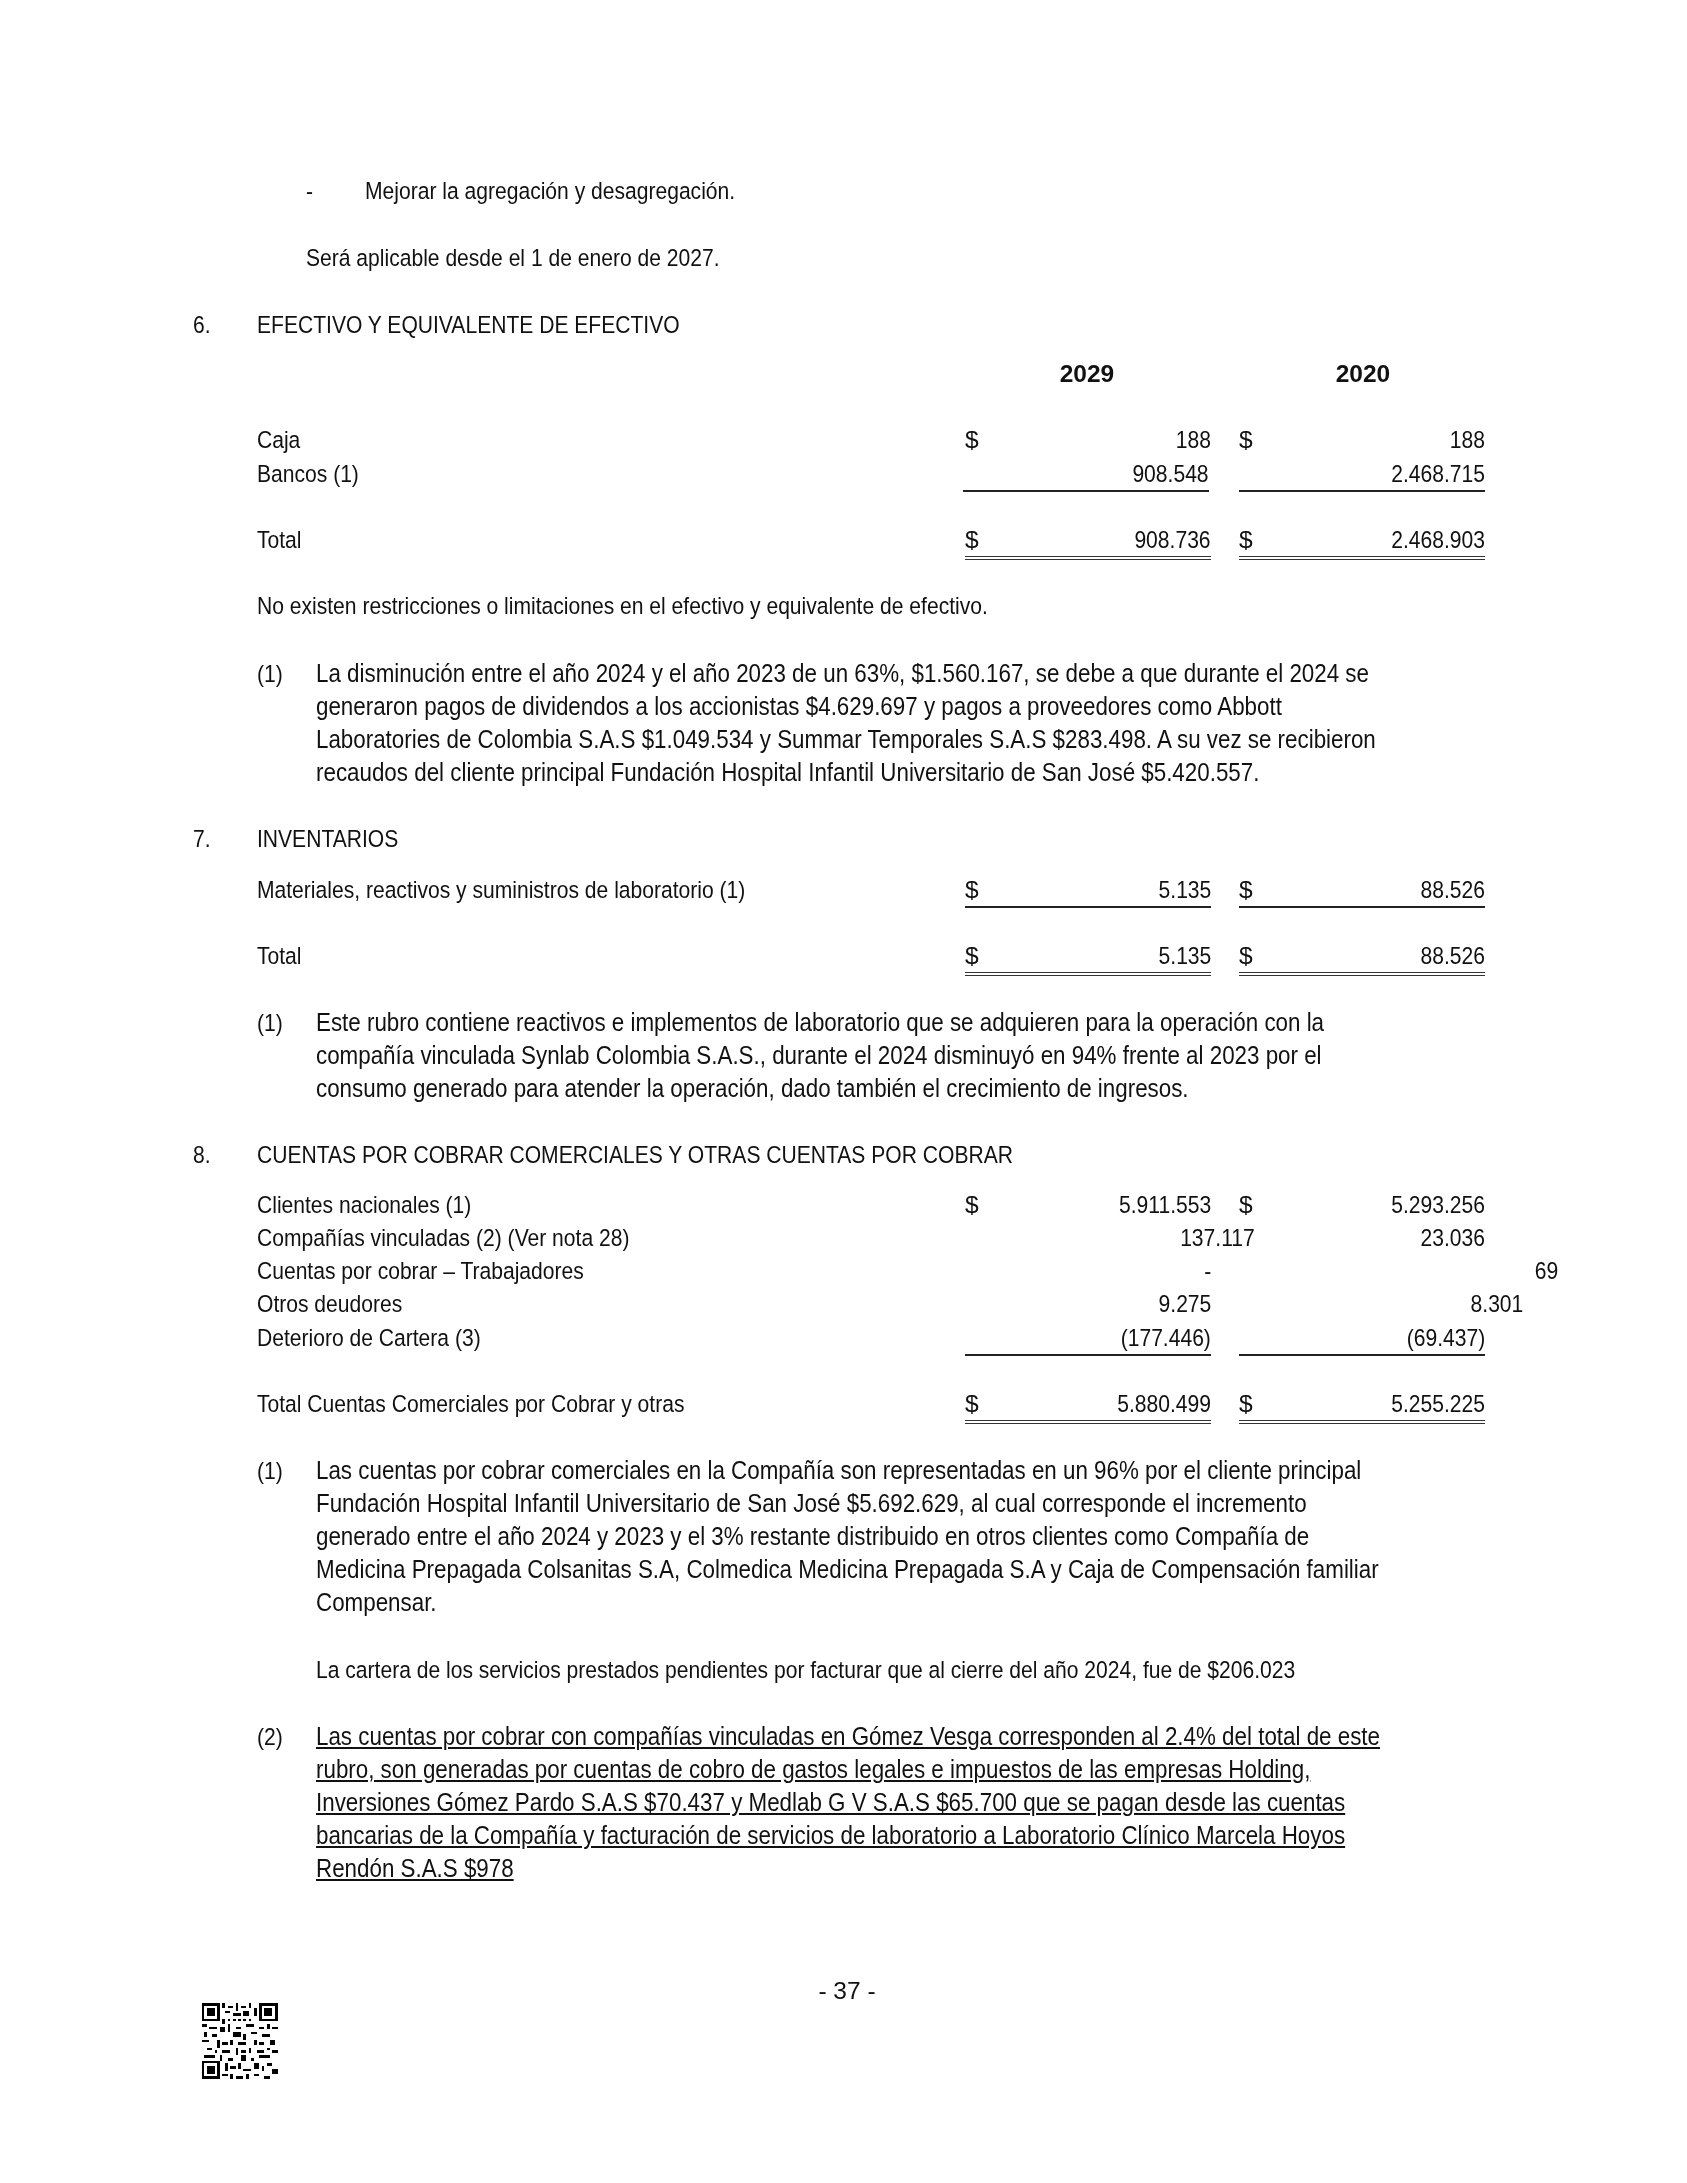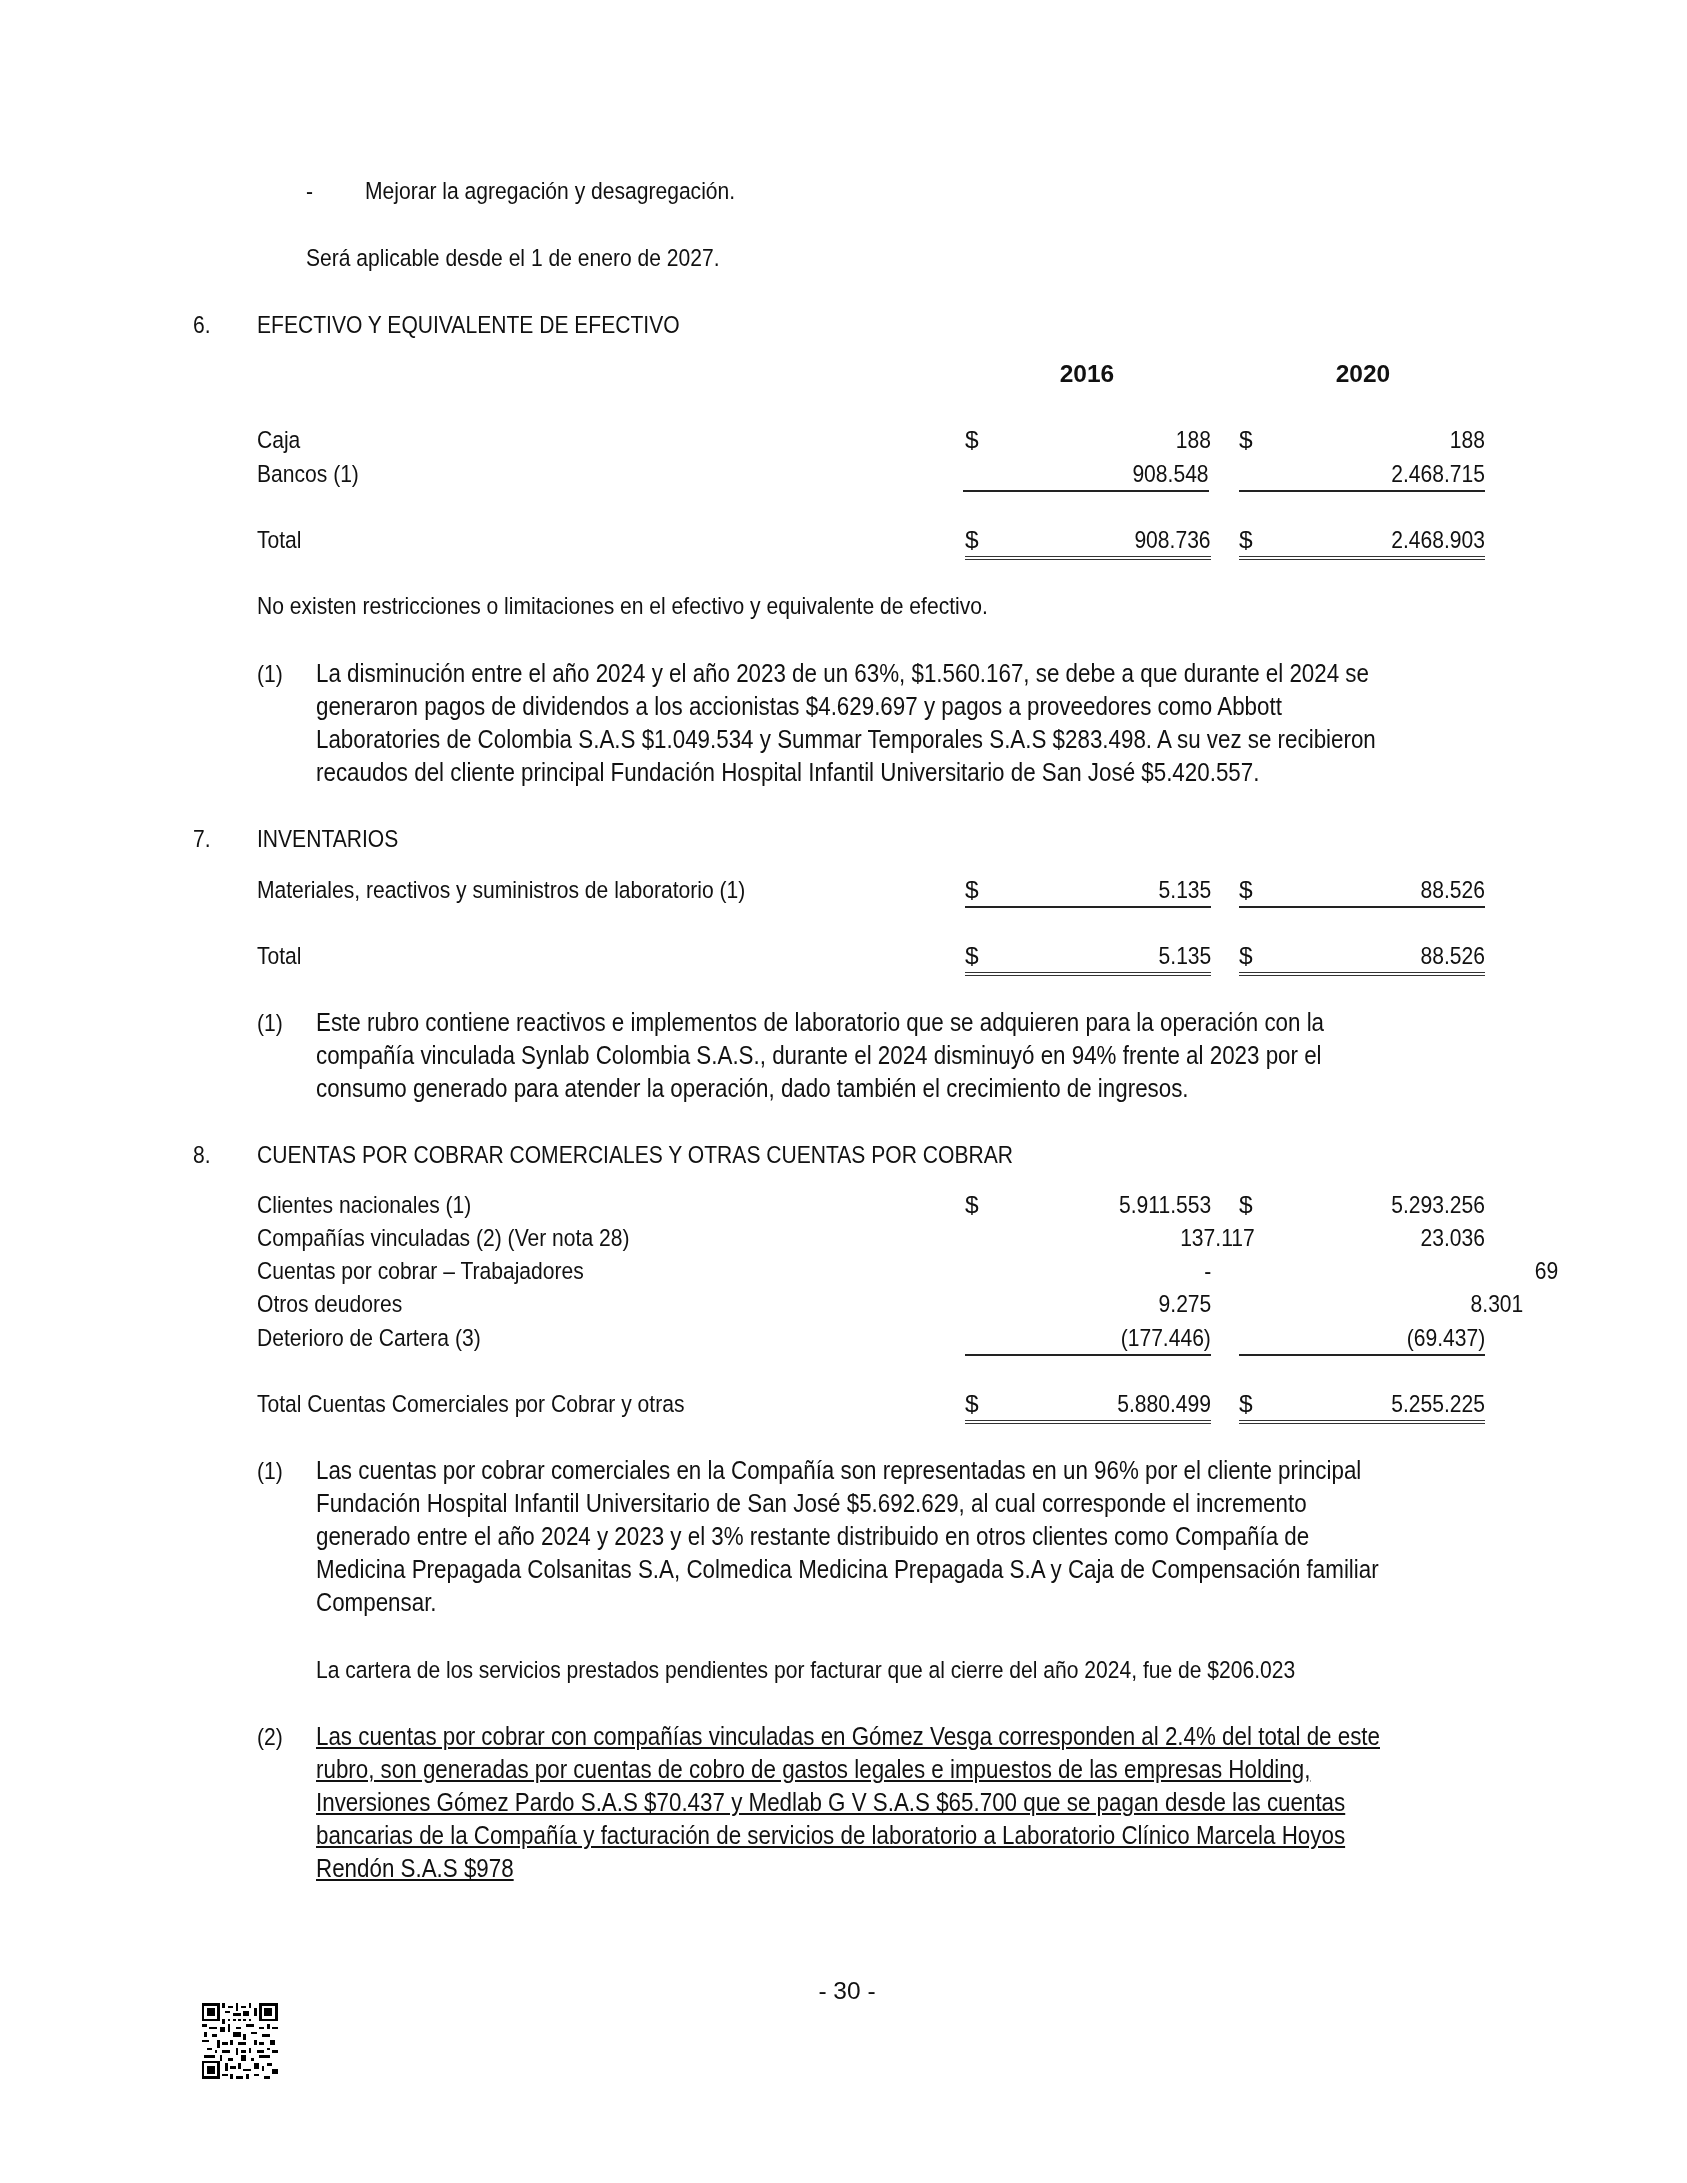--- a/index.html
+++ b/index.html
@@ -35,21 +35,21 @@
 
 <div class="page">
 
   <span class="t cond" style="left:306px; top:174px;">-</span>
   <span class="t cond" style="left:365px; top:174px;">Mejorar la agregación y desagregación.</span>
   <span class="t cond" style="left:306px; top:241px;">Será aplicable desde el 1 de enero de 2027.</span>
 
   <span class="t cond sec-num" style="left:193px; top:308px;">6.</span>
   <span class="t cond sec-title" style="left:257px; top:308px;">EFECTIVO Y EQUIVALENTE DE EFECTIVO</span>
 
-  <span class="t year" style="left:1021px; top:357px;">2016</span>
+  <span class="t year" style="left:1021px; top:357px;">2029</span>
   <span class="t year" style="left:1297px; top:357px;">2020</span>
 
   <span class="t cond" style="left:257px; top:423px;">Caja</span>
   <div class="num" style="left:965px; top:423px;">
     <span class="cur">$</span>
     <span class="val">188</span>
   </div>
   <div class="num" style="left:1239px; top:423px;">
     <span class="cur">$</span>
     <span class="val">188</span>
@@ -257,15 +257,15 @@
           <rect x="27" y="25" width="2" height="2"></rect>
         <rect x="8" y="27" width="2" height="1"></rect>
           <rect x="11" y="27" width="1" height="2"></rect>
           <rect x="13" y="28" width="3" height="1"></rect>
         <rect x="17" y="27" width="1" height="2"></rect>
           <rect x="20" y="27" width="2" height="1"></rect>
           <rect x="24" y="28" width="2" height="1"></rect>
       </g>
     </svg>
   </div>
-  <span class="t" style="left:781px; top:1974px; width:132px; text-align:center;">- 30 -</span>
+  <span class="t" style="left:781px; top:1974px; width:132px; text-align:center;">- 37 -</span>
 </div>
 
 
 </body></html>

